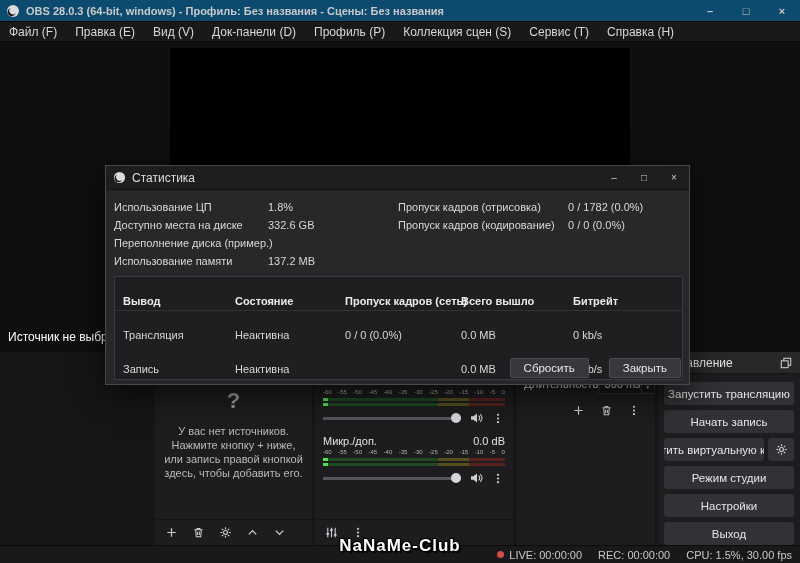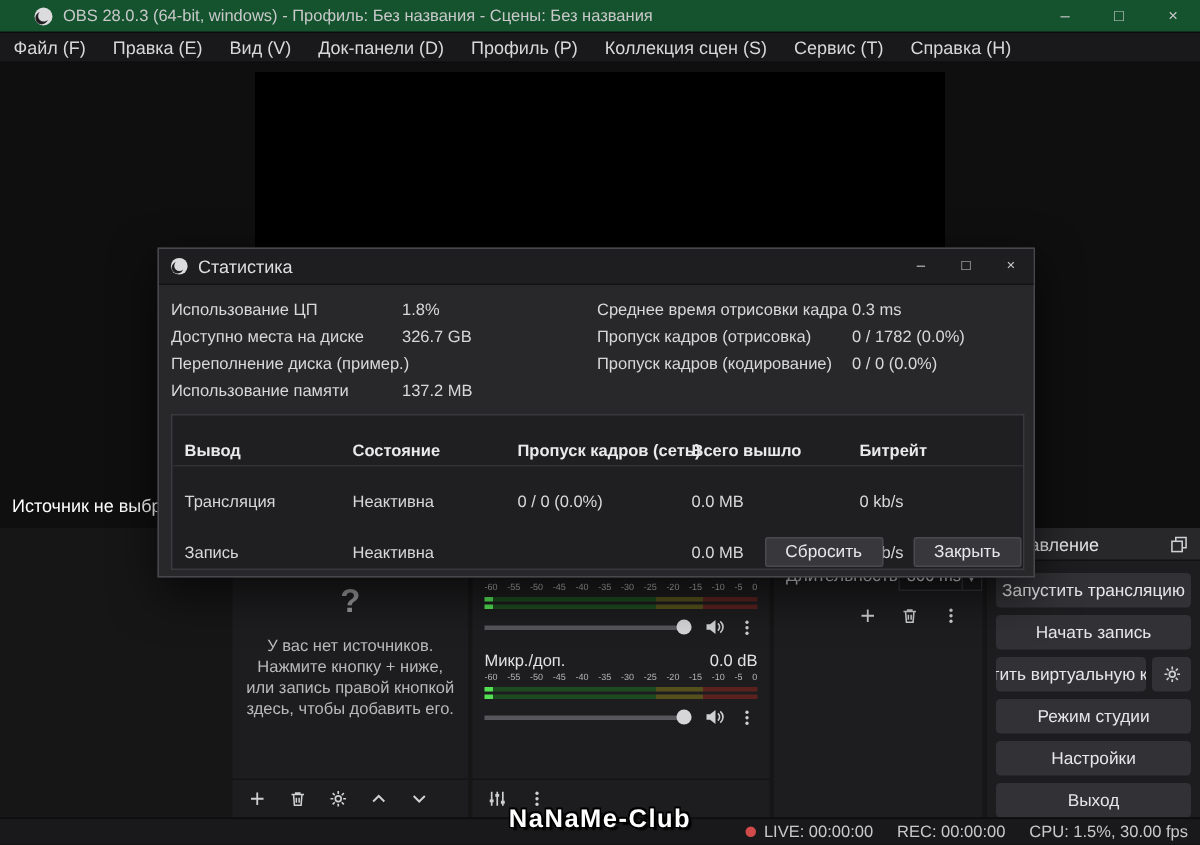--- a/index.html
+++ b/index.html
@@ -1,20 +1,20 @@
 <!DOCTYPE html>
 <html><head>
 <meta charset="utf-8">
 <style>
   * { box-sizing: border-box; margin: 0; padding: 0; }
   html,body { width:800px; height:563px; overflow:hidden; background:#161617; }
   .app { position:relative; width:800px; height:563px; font-family:"Liberation Sans",sans-serif; color:#e0e0e0; background:#161617; overflow:hidden; font-size:12px; }
 
   
-  .titlebar { position:absolute; top:0; left:0; right:0; height:22px; background:#14532d; display:flex; align-items:center; padding-left:22px; border-bottom:1px solid #0c0c0d; }
+  .titlebar { position:absolute; top:0; left:0; right:0; height:22px; background:#0c4a6e; display:flex; align-items:center; padding-left:6px; border-bottom:1px solid #0c0c0d;font-weight:bold; }
   .title-text { font-size:11px; color:#c9c9cb; margin-left:6px; white-space:nowrap; }
   .win-btns { margin-left:auto; display:flex; height:100%; }
   .win-btn { width:36px; height:100%; display:flex; align-items:center; justify-content:center; font-size:11px; color:#c9c9cb; }
 
   
   .menubar { position:absolute; top:22px; left:0; right:0; height:20px; background:#19191b; display:flex; align-items:center; border-bottom:1px solid #0c0c0d; }
   .menu-item { padding:0 9px; font-size:12px; color:#d8d8da; line-height:20px; white-space:nowrap; }
 
   
   .main { position:absolute; top:42px; left:0; width:800px; height:310px; background:#0f0f10; }
@@ -377,26 +377,25 @@
       <span class="dlg-title">Статистика</span>
       <div class="dlg-winbtns">
         <div class="dlg-winbtn">–</div>
         <div class="dlg-winbtn">□</div>
         <div class="dlg-winbtn">×</div>
       </div>
     </div>
     <div class="dlg-body">
       <div class="stats-col stats-left">
         <div class="stat-row"><span class="stat-label">Использование ЦП</span><span class="stat-value">1.8%</span></div>
-        <div class="stat-row"><span class="stat-label">Доступно места на диске</span><span class="stat-value">326.7 GB</span></div>
+        <div class="stat-row"><span class="stat-label">Доступно места на диске</span><span class="stat-value">332.6 GB</span></div>
         <div class="stat-row"><span class="stat-label">Переполнение диска (пример.)</span><span class="stat-value"></span></div>
         <div class="stat-row"><span class="stat-label">Использование памяти</span><span class="stat-value">137.2 MB</span></div>
       </div>
       <div class="stats-col stats-right">
-        <div class="stat-row"><span class="stat-label">Среднее время отрисовки кадра</span><span class="stat-value">0.3 ms</span></div>
         <div class="stat-row"><span class="stat-label">Пропуск кадров (отрисовка)</span><span class="stat-value">0 / 1782 (0.0%)</span></div>
         <div class="stat-row"><span class="stat-label">Пропуск кадров (кодирование)</span><span class="stat-value">0 / 0 (0.0%)</span></div>
       </div>
       <div class="stats-table">
         <div class="t-head">
           <span>Вывод</span>
             <span>Состояние</span>
             <span>Пропуск кадров (сеть)</span>
             <span>Всего вышло</span>
             <span>Битрейт</span>

